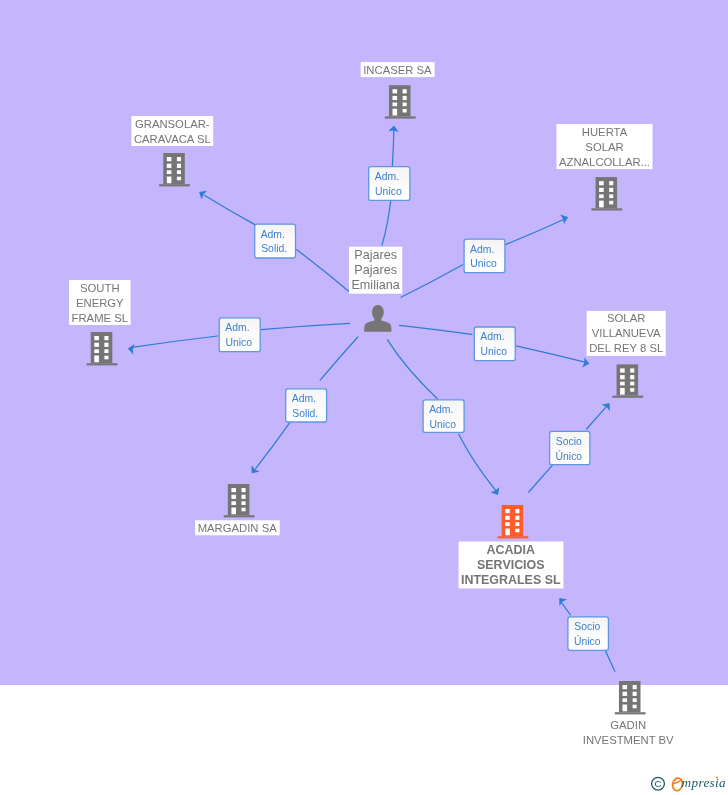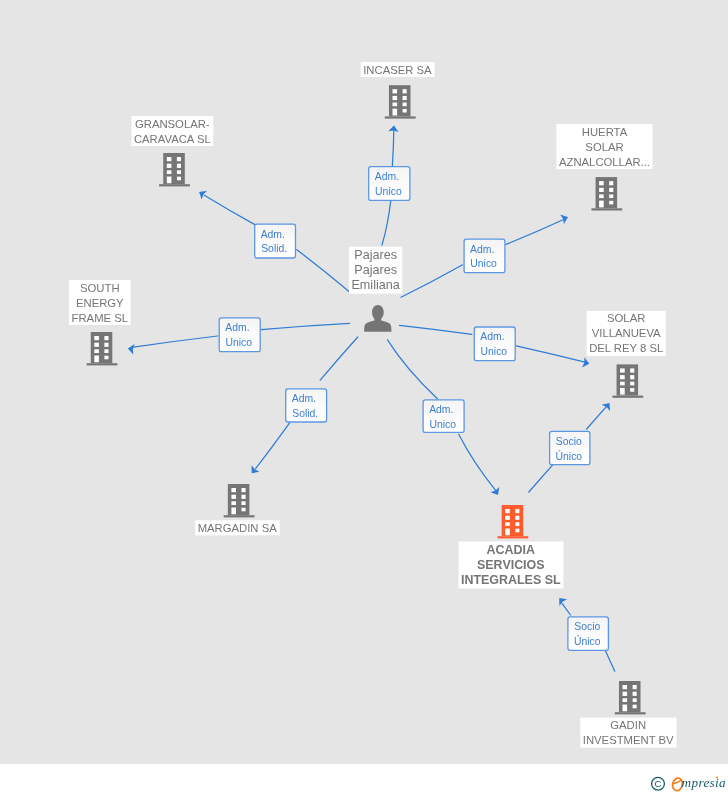--- a/index.html
+++ b/index.html
@@ -1,19 +1,19 @@
 <!DOCTYPE html>
 <html><head>
 <meta charset="utf-8">
 <title>Empresia</title>
 <style>
   html,body{margin:0;padding:0;background:#fff;}
   body{width:728px;height:795px;overflow:hidden;
        font-family:"Liberation Sans",sans-serif;-webkit-font-smoothing:antialiased;}
-  #stage{position:relative;width:728px;height:764px;background:#e5e5e5;}
+  #stage{position:relative;width:728px;height:685px;background:#c4b5fd;}
   svg.graph{position:absolute;left:0;top:0;width:728px;height:795px;display:block;}
   .node-label{font-family:"Liberation Sans",sans-serif;text-anchor:middle;}
   .node-label.bold{font-weight:bold;}
   .person-label{font-family:"Liberation Sans",sans-serif;text-anchor:middle;}
   .edge-line{fill:none;stroke-width:1.25;stroke-linecap:round;}
   .edge-box rect{stroke-width:1.3;}
   .edge-text{font-family:"Liberation Sans",sans-serif;font-size:10.4px;text-anchor:middle;}
   #logo{position:absolute;left:648px;top:772px;width:80px;height:23px;}
 </style>
 </head>

